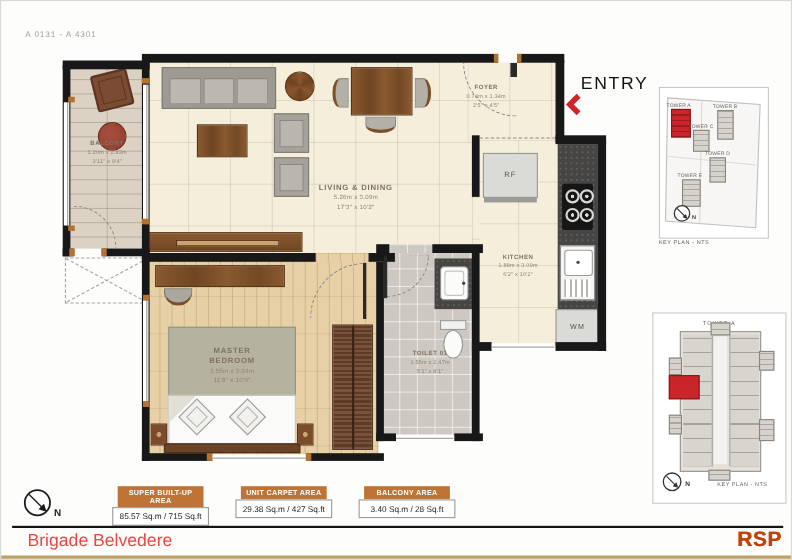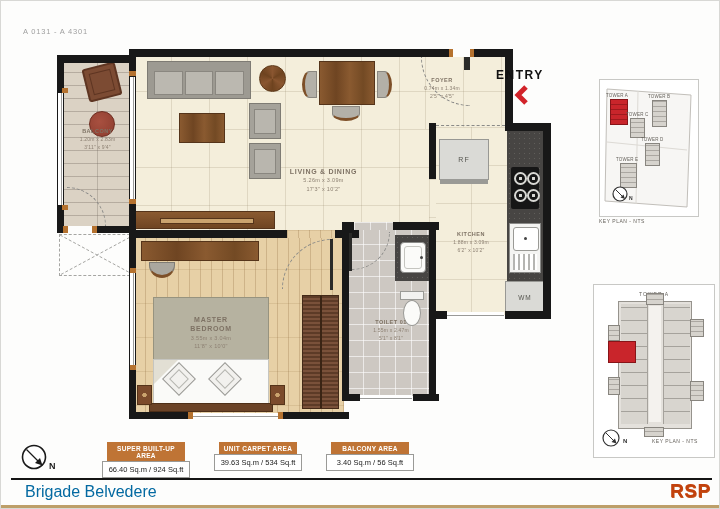--- a/index.html
+++ b/index.html
@@ -222,21 +222,21 @@
     <div class="rname">MASTER BEDROOM</div>
     <div class="rdim">3.55m x 3.04m</div>
     <div class="rdim">11'8" x 10'0"</div>
   </div>
   <div class="rlabel" style="left:349px;top:318px;width:82px">
     <div class="rname-sm">TOILET 01</div>
     <div class="rdim-sm">1.55m x 2.47m</div>
     <div class="rdim-sm">5'1" x 8'1"</div>
   </div>
 
-  <div class="abs" style="left:495px;top:67px;font-size:12px;font-weight:700;letter-spacing:1.5px;color:#111;z-index:40">ENTRY</div>
+  <div class="abs" style="left:527px;top:67px;font-size:16px;font-weight:400;letter-spacing:1.5px;color:#111;z-index:40">ENTRY</div>
   <svg class="abs" style="left:513px;top:84px;z-index:40" width="16" height="20">
     <polyline points="12,2 4,10 12,18" fill="none" stroke="#d2232a" stroke-width="5"></polyline>
   </svg>
 
   <div class="kbox" style="left:598px;top:78px;width:98px;height:136px">
     <svg width="98" height="136" style="position:absolute;left:0;top:0">
       <polygon points="7,9 91,15 87,127 5,121" fill="#f7f6f4" stroke="#c2bfba"></polygon>
       <path d="M7,62 L87,70" stroke="#dddad5" fill="none"></path>
       <path d="M38,11 L36,124" stroke="#dddad5" fill="none"></path>
     </svg>
@@ -278,37 +278,37 @@
       <line x1="4" y1="4" x2="13" y2="13" stroke="#333"></line>
       <polygon points="14.5,14.5 9.5,13 13,9.5" fill="#333"></polygon>
     </svg>
     <div class="abs" style="left:29px;top:153px;font-size:6px;font-weight:700;color:#333">N</div>
     <div class="abs cap" style="left:58px;top:153px">KEY PLAN - NTS</div>
   </div>
 
   <div class="area-row">
     <div class="area-box">
       <div class="area-head">SUPER BUILT-UP AREA</div>
-      <div class="area-val">66.40 Sq.m / 924 Sq.ft</div>
+      <div class="area-val">85.57 Sq.m / 715 Sq.ft</div>
     </div>
     <div class="area-box">
       <div class="area-head">UNIT CARPET AREA</div>
-      <div class="area-val">39.63 Sq.m / 534 Sq.ft</div>
+      <div class="area-val">29.38 Sq.m / 427 Sq.ft</div>
     </div>
     <div class="area-box">
       <div class="area-head">BALCONY AREA</div>
-      <div class="area-val">3.40 Sq.m / 56 Sq.ft</div>
+      <div class="area-val">3.40 Sq.m / 28 Sq.ft</div>
     </div>
   </div>
 
   <svg class="abs" style="left:20px;top:443px;z-index:40" width="27" height="27">
     <circle cx="13" cy="13" r="11.5" fill="#fff" stroke="#1a1a1a" stroke-width="1.6"></circle>
     <line x1="5.5" y1="5.5" x2="19" y2="19" stroke="#1a1a1a" stroke-width="1.2"></line>
     <polygon points="21.5,21.5 14,19 19,14" fill="#1a1a1a"></polygon>
   </svg>
   <div class="nlbl" style="left:48px;top:460px;font-size:9px;z-index:40">N</div>
 
   <div class="abs" style="left:10px;top:477px;width:701px;height:2px;background:#141414;z-index:40"></div>
-  <div class="abs" style="left:24px;top:482px;font-size:16px;color:#0369a1;z-index:40">Brigade Belvedere</div>
+  <div class="abs" style="left:24px;top:482px;font-size:16px;color:#ef4444;z-index:40">Brigade Belvedere</div>
   <div class="abs" style="left:669px;top:479px;font-size:19px;font-weight:700;color:#c2410c;letter-spacing:.5px;text-shadow:.6px .6px 0 #c4541d;z-index:40">RSP</div>
   <div class="abs" style="left:0;top:504px;width:720px;height:5px;background:#bd9f69;z-index:40"></div>
 
 </div>
 
 </body></html>

